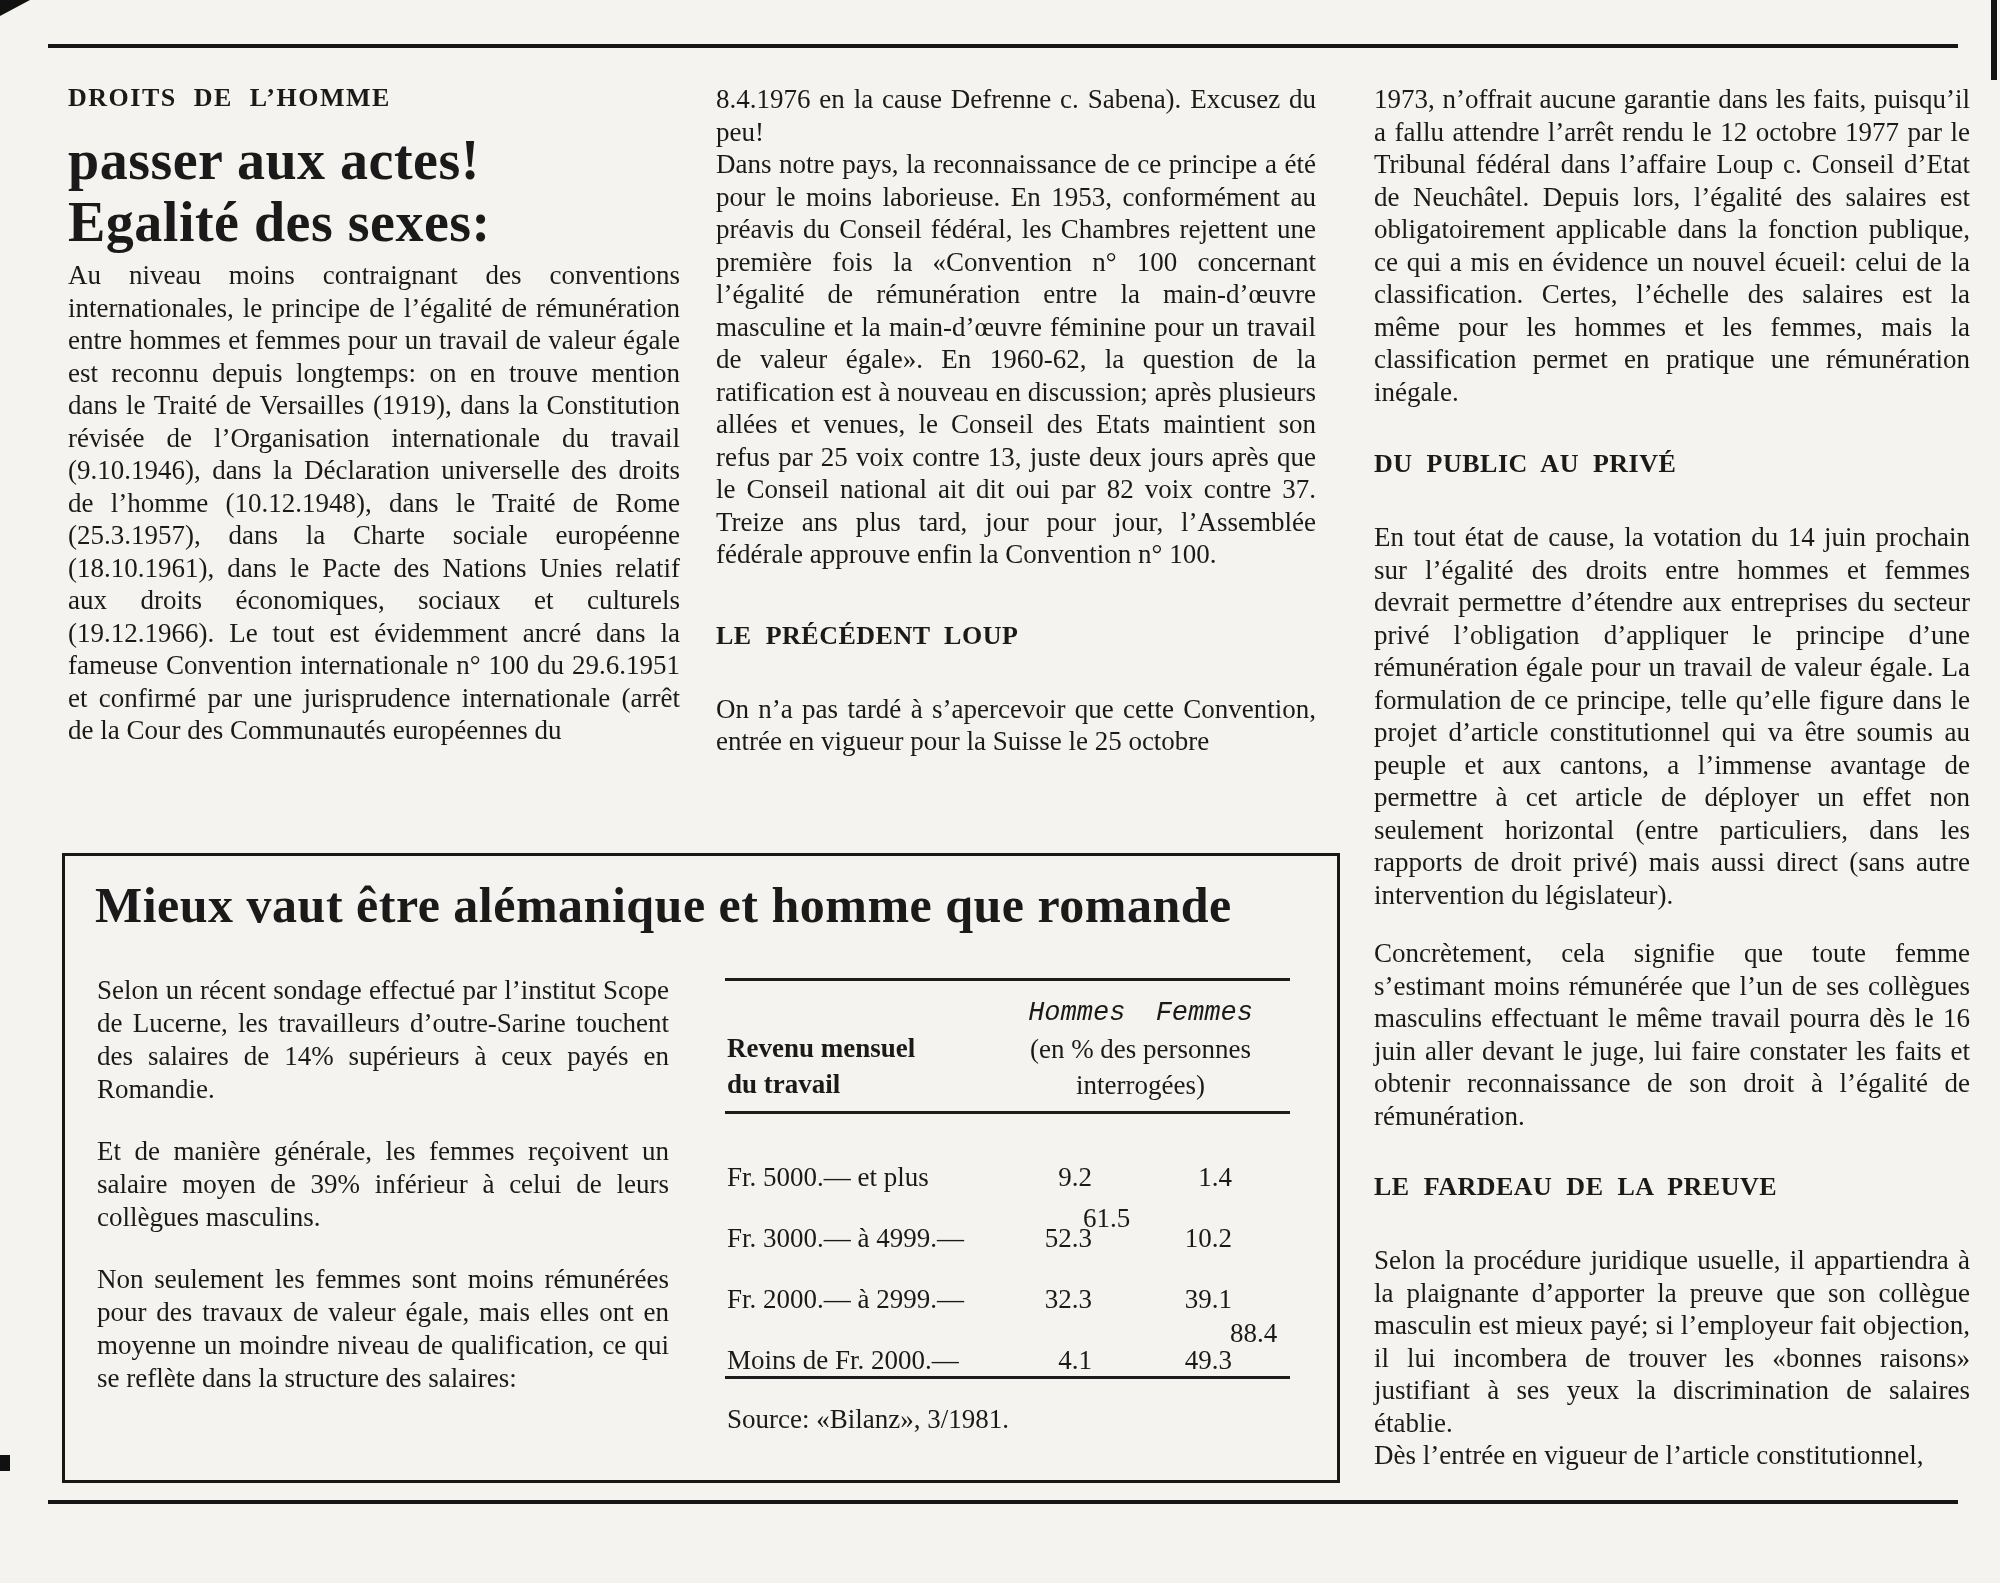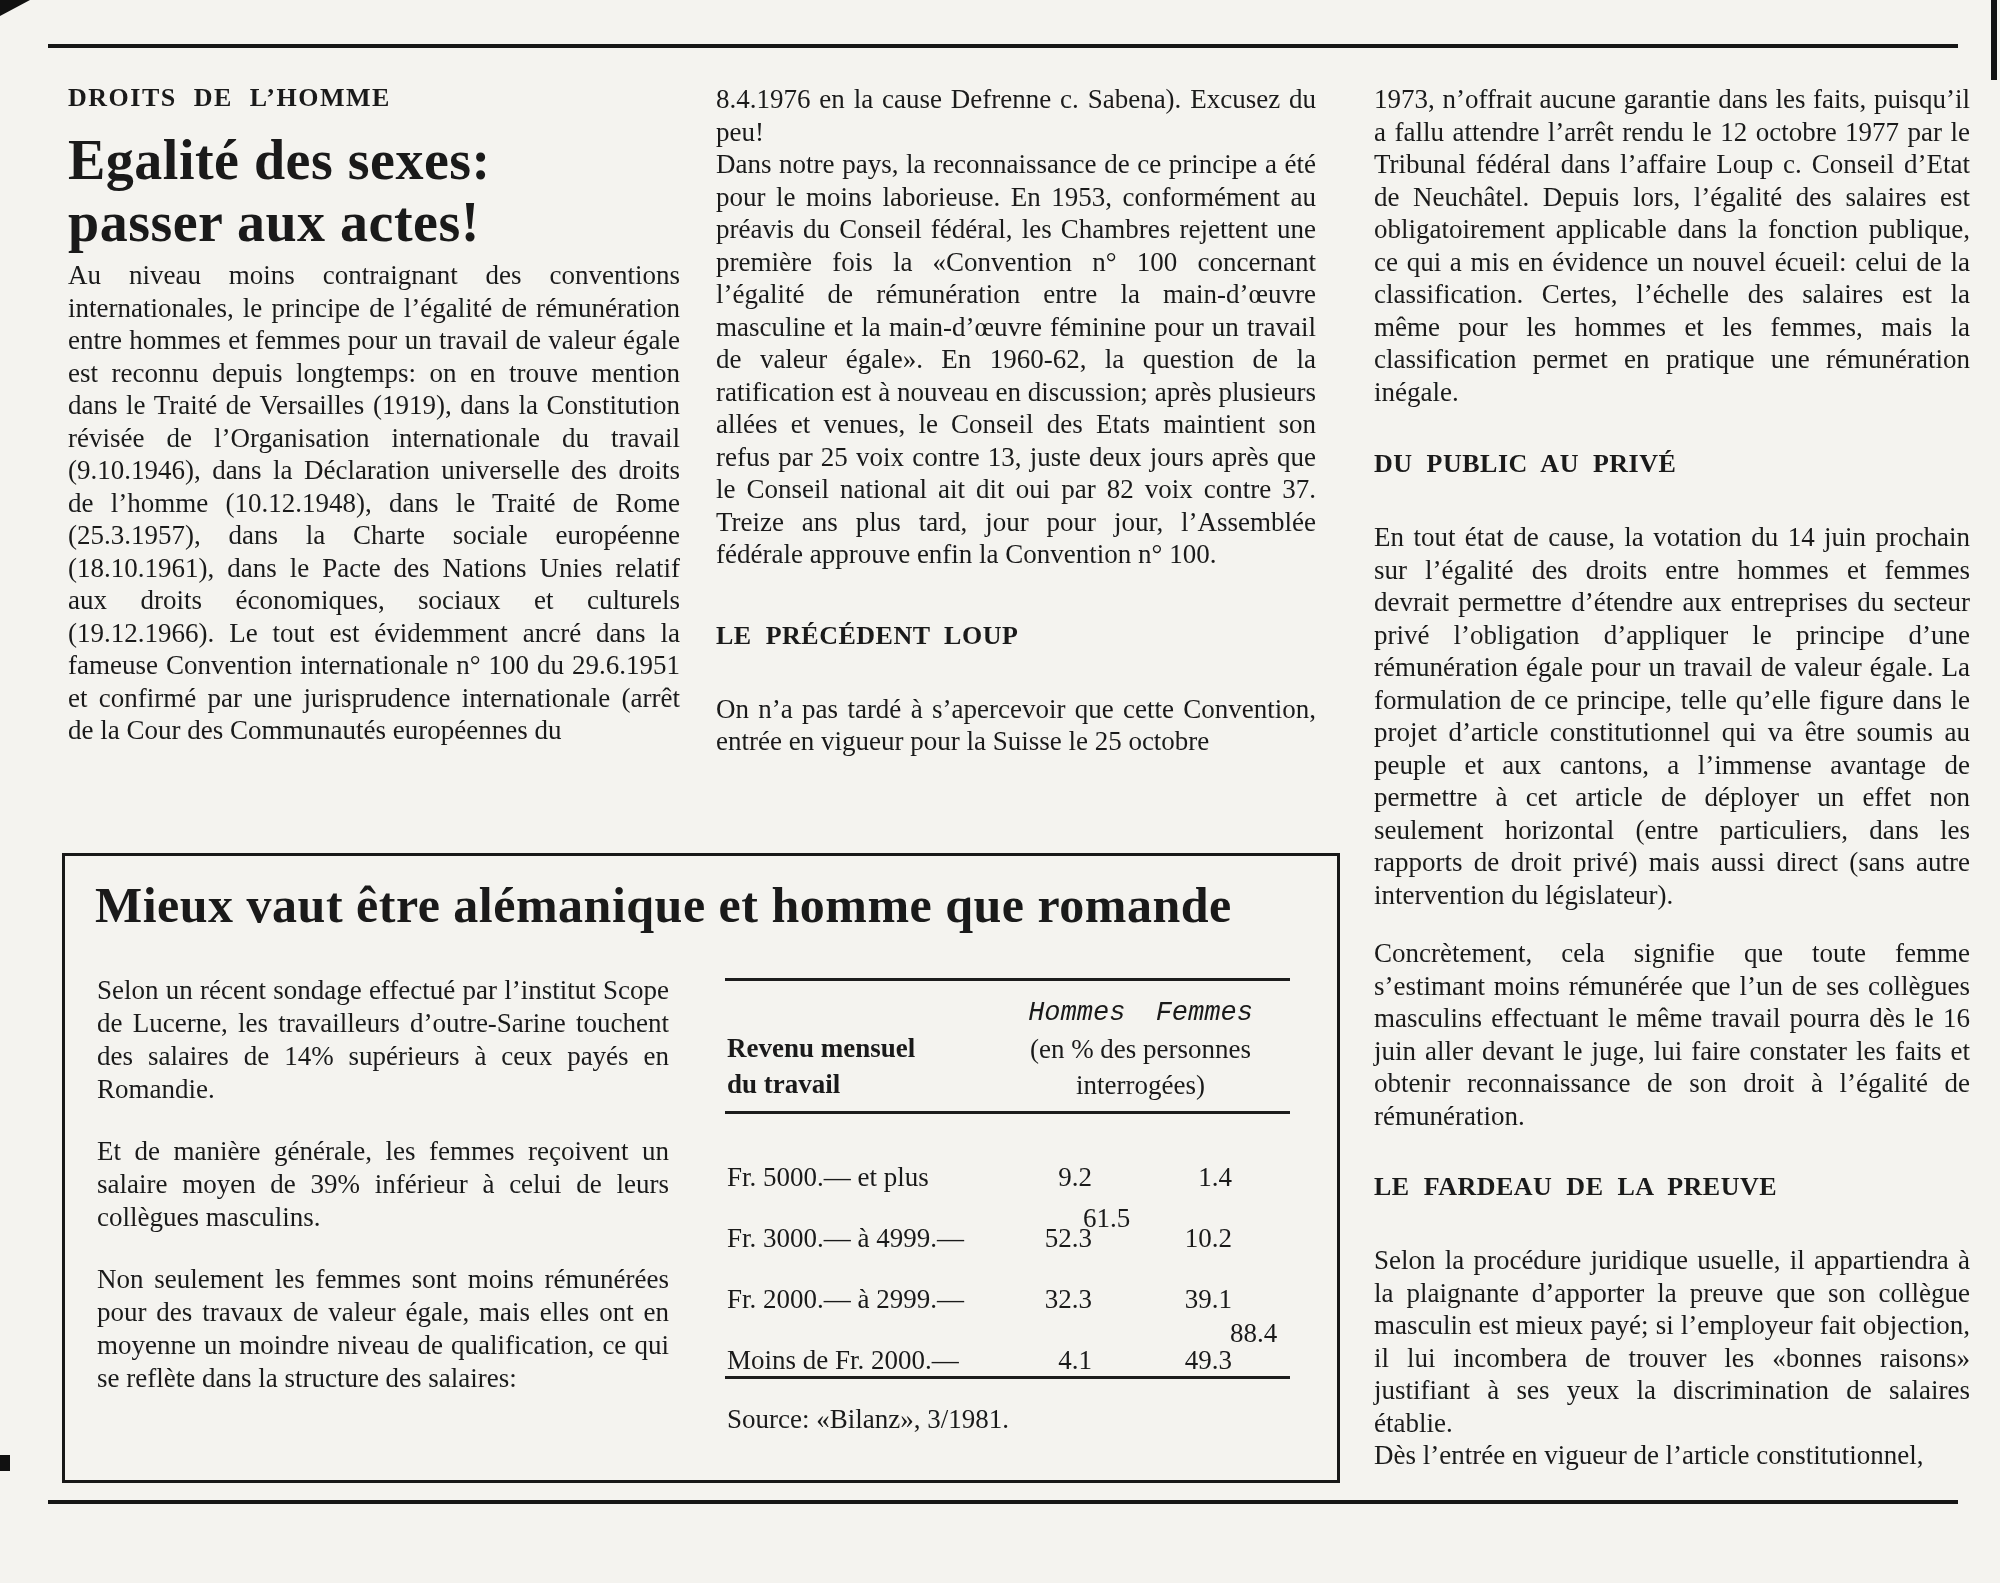--- a/index.html
+++ b/index.html
@@ -91,22 +91,22 @@
   #artifact-bl { left: 0; top: 1455px; width: 10px; height: 16px; }
 </style>
 </head>
 <body>
 
 <div class="rule" id="rule-top"></div>
 
 <div class="col" id="col1">
   <div class="kicker">DROITS DE L’HOMME</div>
   <div class="headline">
+    <div>passer aux actes!</div>
     <div>Egalité des sexes:</div>
-    <div>passer aux actes!</div>
   </div>
   <div class="body-p">Au niveau moins contraignant des conventions internationales, le principe de l’égalité de rémunération entre hommes et femmes pour un travail de valeur égale est reconnu depuis longtemps: on en trouve mention dans le Traité de Versailles (1919), dans la Constitution révisée de l’Organisation internationale du travail (9.10.1946), dans la Déclaration universelle des droits de l’homme (10.12.1948), dans le Traité de Rome (25.3.1957), dans la Charte sociale européenne (18.10.1961), dans le Pacte des Nations Unies relatif aux droits économiques, sociaux et culturels (19.12.1966). Le tout est évidemment ancré dans la fameuse Convention internationale n° 100 du 29.6.1951 et confirmé par une jurisprudence internationale (arrêt de la Cour des Communautés européennes du</div>
 </div>
 
 <div class="col" id="col2">
   <div class="body-p">8.4.1976 en la cause Defrenne c. Sabena). Excusez du peu!</div>
   <div class="body-p">Dans notre pays, la reconnaissance de ce principe a été pour le moins laborieuse. En 1953, conformément au préavis du Conseil fédéral, les Chambres rejettent une première fois la «Convention n° 100 concernant l’égalité de rémunération entre la main-d’œuvre masculine et la main-d’œuvre féminine pour un travail de valeur égale». En 1960-62, la question de la ratification est à nouveau en discussion; après plusieurs allées et venues, le Conseil des Etats maintient son refus par 25 voix contre 13, juste deux jours après que le Conseil national ait dit oui par 82 voix contre 37. Treize ans plus tard, jour pour jour, l’Assemblée fédérale approuve enfin la Convention n° 100.</div>
   <div class="subhead" id="col2-subhead">LE PRÉCÉDENT LOUP</div>
   <div class="body-p">On n’a pas tardé à s’apercevoir que cette Convention, entrée en vigueur pour la Suisse le 25 octobre</div>
 </div>

